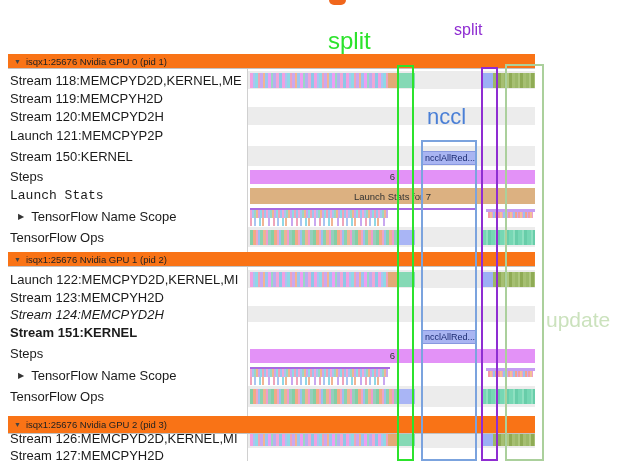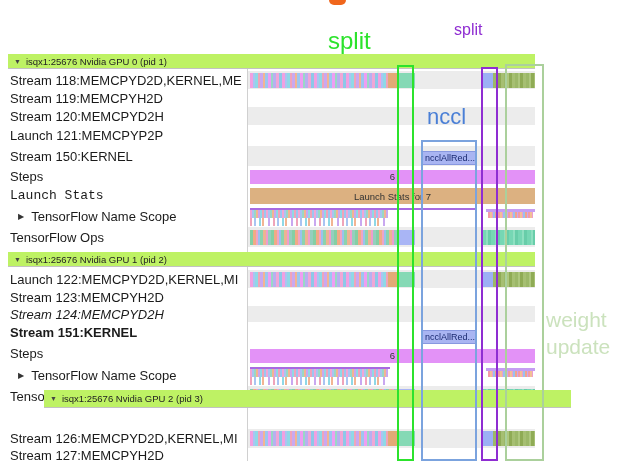--- a/index.html
+++ b/index.html
@@ -4,21 +4,21 @@
 <style>
   html,body{margin:0;padding:0;background:#fff;}
   .stage{position:relative;width:622px;height:461px;overflow:hidden;background:#fff;
          font-family:"Liberation Sans",sans-serif;}
   .abs{position:absolute;}
   
   .row-label{position:absolute;left:0;width:247px;display:flex;align-items:center;
              overflow:hidden;white-space:nowrap;color:#1b1b1b;font-size:13px;}
   .row-label .pad{padding-left:10px;}
   .ns-arrow{font-size:8px;color:#333;padding-left:18px;padding-right:7px;}
-  .section-header{position:absolute;left:8px;width:527px;background:#bef264;
+  .section-header{position:absolute;left:8px;width:527px;background:#f97316;
                   border-bottom:1px solid #c2c2c2;display:flex;align-items:center;
                   font-size:9.5px;color:#222;}
   .hdr-arrow{font-size:7px;color:#444;padding-left:6px;padding-right:5px;}
   .row-bg{position:absolute;left:248px;width:287px;}
   .row-bg.gray{background:#ececec;}
   .seg{position:absolute;}
   
   .seg-dense{background:repeating-linear-gradient(90deg,#f1a0e0 0 3px,#a9c4f2 3px 5px,#8fd8e6 5px 8px,#efa4ba 8px 10px,#c9a8f0 10px 13px,#f2b492 13px 15px,#9cc6f0 15px 18px,#ee9df2 18px 21px,#98d8c6 21px 23px,#b7b0f0 23px 26px,#f0a6d6 26px 29px,#8cc8e8 29px 32px);}
   .seg-orange{background:#e2aa76;}
   .seg-teal{background:#85d9b5;}
@@ -141,21 +141,21 @@
       <div class="seg ns-tier2" style="left: 250px; width: 136px; top: 377px; height: 8px; position: absolute; z-index: 3;"></div>
       <div class="seg ns-rbar" style="left: 486px; width: 49px; top: 368px; height: 3px; position: absolute; z-index: 3;"></div>
       <div class="seg ns-rstripes" style="left: 488px; width: 45px; top: 371px; height: 6px; position: absolute; z-index: 3;"></div>
       <div class="row-label" style="top: 386px; height: 21px; z-index: 2;">
         <div class="pad">TensorFlow Ops</div>
       </div>
       <div class="row-bg gray" style="top: 386px; height: 21px; z-index: 1;"></div>
       <div class="seg seg-ops-dense" style="left: 250px; width: 147px; top: 389px; height: 15px; position: absolute; z-index: 3;"></div>
       <div class="seg seg-peri" style="left: 397px; width: 18px; top: 389px; height: 15px; position: absolute; z-index: 3;"></div>
       <div class="seg seg-tealstripes" style="left: 482px; width: 53px; top: 389px; height: 15px; position: absolute; z-index: 3;"></div>
-      <div class="section-header" style="top: 390px; height: 17px; z-index: 4; margin-left: 36px;">
+      <div class="section-header" style="top: 416px; height: 17px; z-index: 4;">
         <div class="hdr-arrow">▼</div>
         <div>isqx1:25676 Nvidia GPU 2 (pid 3)</div>
       </div>
       <div class="row-label" style="top: 429px; height: 19px; z-index: 2;">
         <div class="pad">Stream 126:MEMCPYD2D,KERNEL,MI</div>
       </div>
       <div class="row-bg gray" style="top: 429px; height: 19px; z-index: 1;"></div>
       <div class="seg seg-dense" style="left: 250px; width: 138px; top: 431px; height: 15px; position: absolute; z-index: 3;"></div>
       <div class="seg seg-orange" style="left: 388px; width: 11px; top: 431px; height: 15px; position: absolute; z-index: 3;"></div>
       <div class="seg seg-teal" style="left: 399px; width: 16px; top: 431px; height: 15px; position: absolute; z-index: 3;"></div>
@@ -169,16 +169,15 @@
   <div class="hl-box" style="left:397px;top:65px;width:17px;height:396px;border:2px solid #2ce32c;"></div>
   <div class="hl-box" style="left:421px;top:140px;width:56px;height:321px;border:2px solid #7ba3de;"></div>
   <div class="hl-box" style="left:481px;top:67px;width:17px;height:394px;border:2px solid #8f2dd2;"></div>
   <div class="hl-box" style="left:505px;top:64px;width:39px;height:397px;border:2px solid #abd09c;"></div>
 
   <div class="abs" style="left:329px;top:-5px;width:17px;height:10px;background:#f0661c;border-radius:8px;z-index:7;"></div>
   <div class="ann-text" style="left:328px;top:27px;font-size:24px;color:#2ce32c;">split</div>
   <div class="ann-text" style="left:454px;top:21px;font-size:16px;color:#8f2dd2;">split</div>
   <div class="ann-text" style="left:427px;top:104px;font-size:22px;color:#4a7fd6;">nccl</div>
   <div class="ann-text" style="left:546px;top:306px;font-size:21px;line-height:27px;color:#cbe2bd;">
-    <div>weight</div>
     <div>update</div>
   </div>
 </div>
 
 </body></html>

